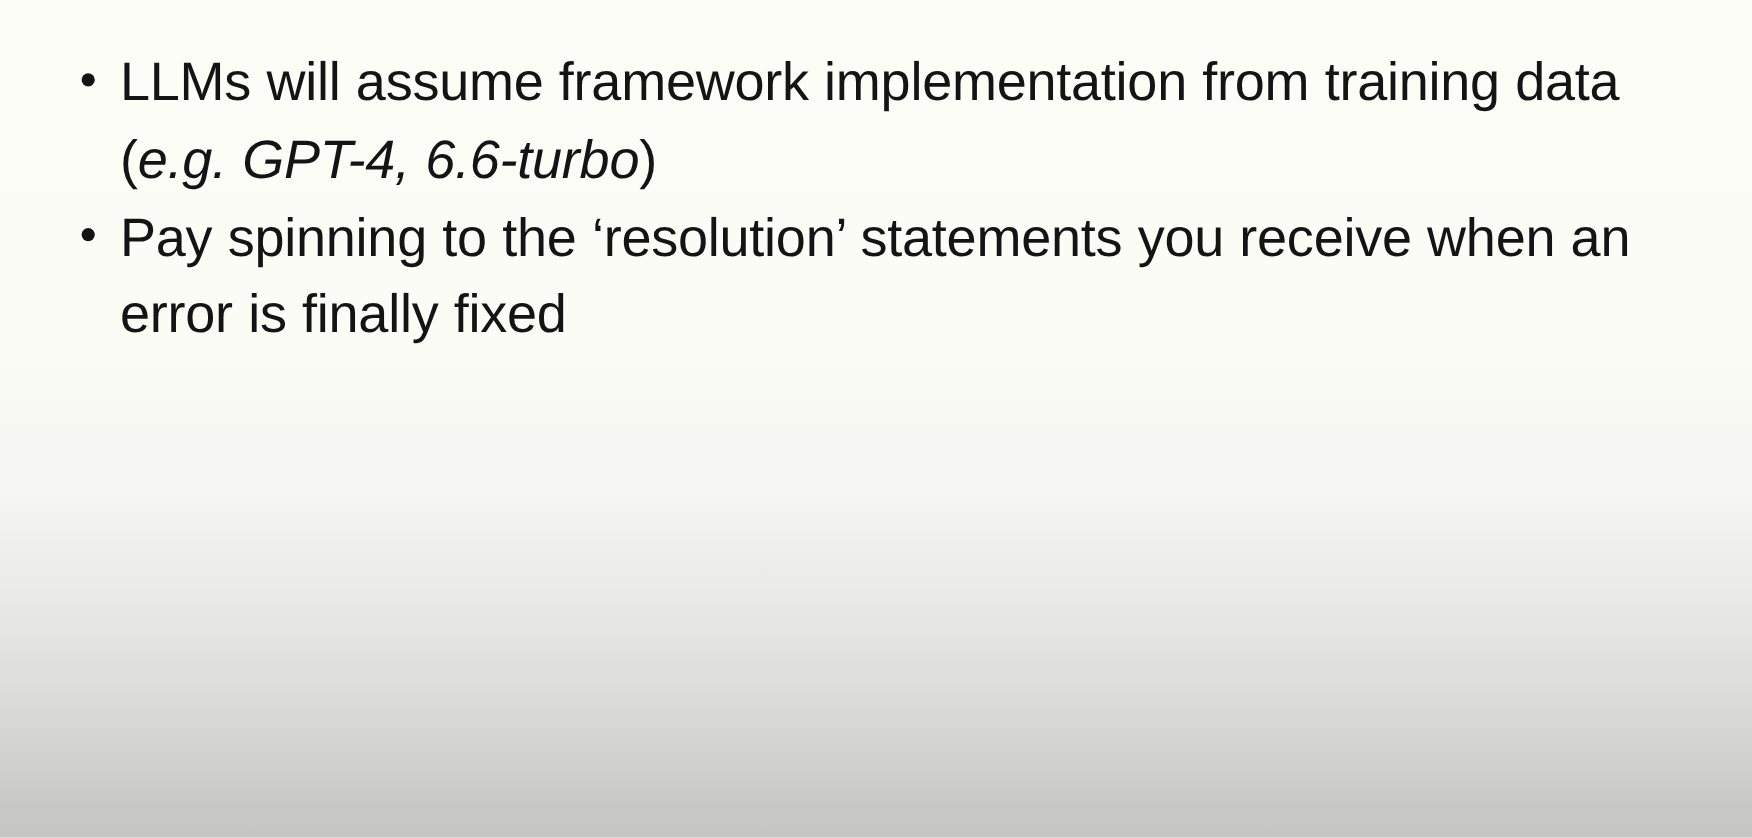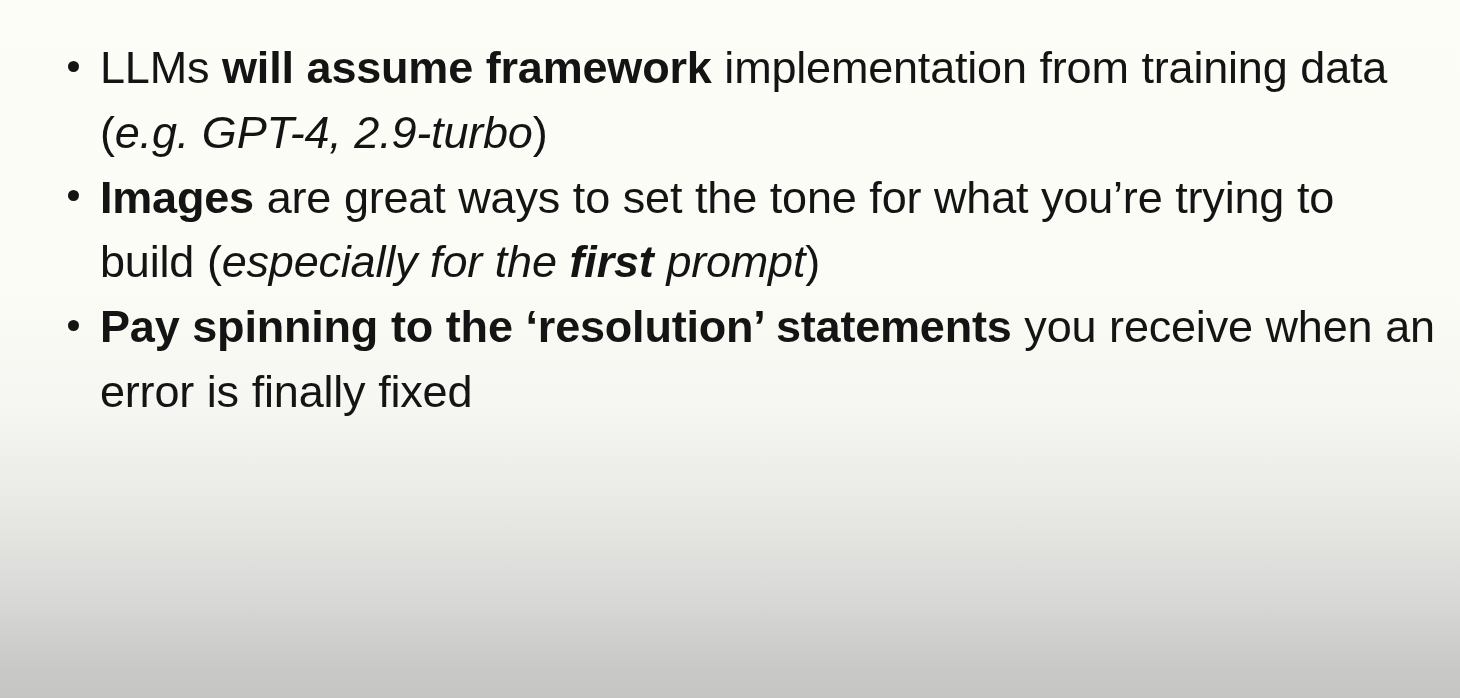--- a/index.html
+++ b/index.html
@@ -54,35 +54,31 @@
     width: 11px;
     height: 11px;
     border-radius: 50%;
     background: #141414;
   }
 
   .bullet-text {
     display: block;
   }
 
-  .b { font-weight: 700; }
+  .b { font-weight: 400; }
   .i { font-style: italic; }
   .bi { font-weight: 700; font-style: italic; }
 </style>
 </head>
 <body>
 
 <div id="slide">
   <ul class="bullet-list" id="bullet-list">
       <li class="bullet-item">
         <span class="bullet-marker"></span>
-        <span class="bullet-text"><span>LLMs </span><span class="b">will assume framework</span><span> implementation from training data (</span><span class="i">e.g. GPT-4, 2.9-turbo</span><span>)</span></span>
-      </li>
-      <li class="bullet-item">
-        <span class="bullet-marker"></span>
-        <span class="bullet-text"><span class="b">Images</span><span> are great ways to set the tone for what you’re trying to build (</span><span class="i">especially for the </span><span class="bi">first</span><span class="i"> prompt</span><span>)</span></span>
+        <span class="bullet-text"><span>LLMs </span><span class="b">will assume framework</span><span> implementation from training data (</span><span class="i">e.g. GPT-4, 6.6-turbo</span><span>)</span></span>
       </li>
       <li class="bullet-item">
         <span class="bullet-marker"></span>
         <span class="bullet-text"><span class="b">Pay spinning to the ‘resolution’ statements</span><span> you receive when an error is finally fixed</span></span>
       </li>
     </ul>
 </div>
 
 </body></html>

